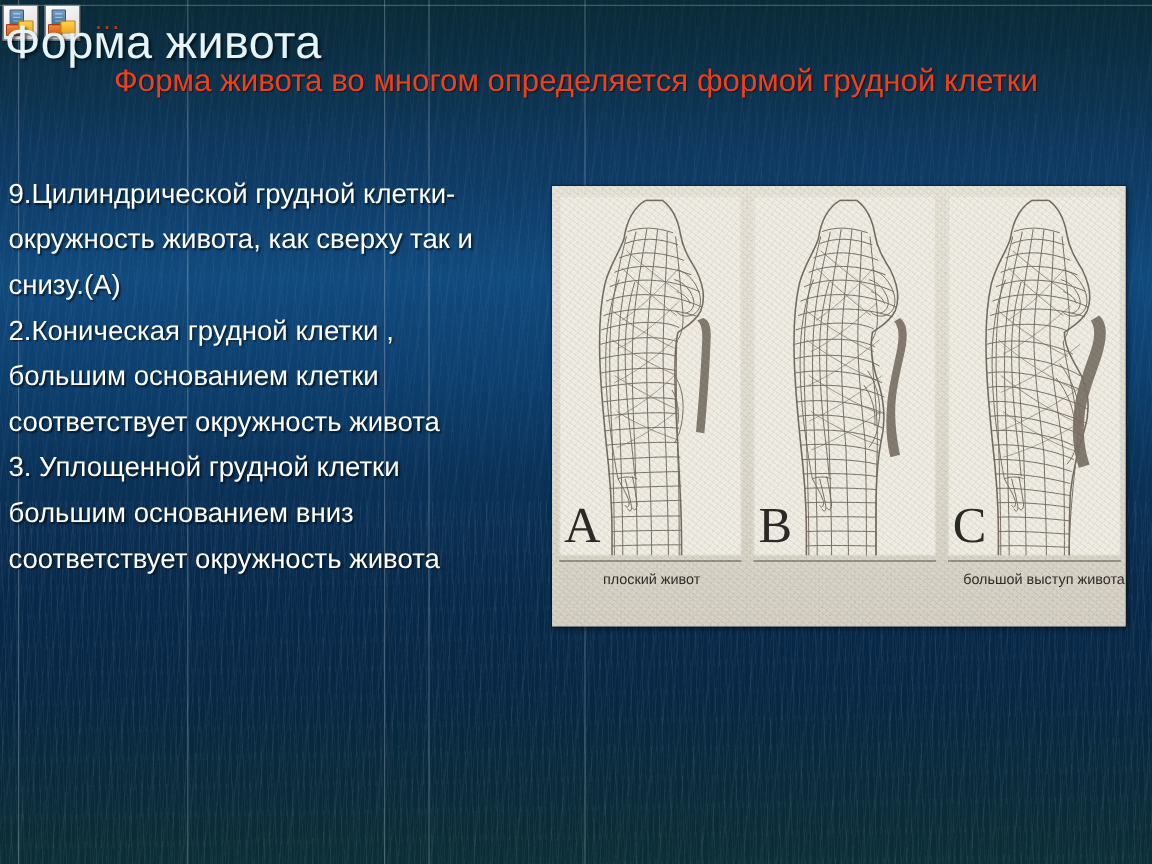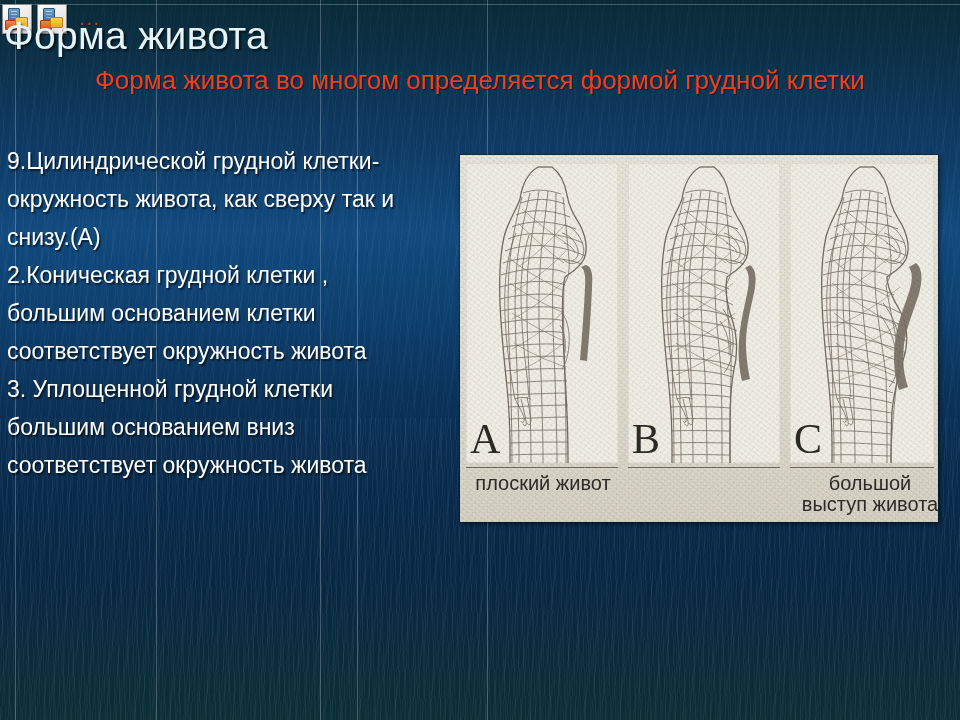--- a/index.html
+++ b/index.html
@@ -70,21 +70,21 @@
         text-shadow:0 1px 0 rgba(0,0,0,.4);}
 
   
   #title{
     position:absolute;left:4px;right:0;top:16px;text-align:left;
     color:#e6f3f7;font-size:39px;line-height:1;letter-spacing:.3px;
     text-shadow:2px 2px 2px rgba(0,0,0,.55);
     white-space:nowrap;
   }
   #subtitle{
-    position:absolute;left:0;right:0;top:67px;text-align:center;
+    position:absolute;left:0;right:0;top:54px;text-align:center;
     color:#f0401a;font-size:26px;line-height:1;
     text-shadow:1px 1px 1px rgba(0,0,0,.45);
     white-space:nowrap;
   }
 
   
   #bodytext{
     position:absolute;left:7px;top:142px;width:452px;
     color:#ffffff;font-size:23px;line-height:38px;
     text-shadow:1.5px 1.5px 1.5px rgba(0,0,0,.6);
@@ -111,21 +111,21 @@
   .panel.p2{left:168px;width:152px;}
   .panel.p3{left:330px;width:144px;}
   .figsvg{position:absolute;left:0;top:0;width:100%;height:100%;}
 
   .bigletter{
     position:absolute;bottom:-2px;font-size:42px;line-height:1;color:#2c2a26;
     font-family:"Liberation Serif","DejaVu Serif",serif;font-weight:400;
   }
   .caprule{position:absolute;height:1px;background:#4a4640;opacity:.75;}
   .cap{
-    position:absolute;text-align:center;color:#2f2c27;font-size:20px;line-height:21px;
+    position:absolute;text-align:center;color:#2f2c27;font-size:12px;line-height:21px;
     font-family:"Liberation Sans","DejaVu Sans",sans-serif;
   }
   .grain{
     position:absolute;inset:0;pointer-events:none;opacity:.30;
     background-image:
       repeating-linear-gradient(37deg, rgba(120,112,96,.30) 0 1px, rgba(0,0,0,0) 1px 4px),
       repeating-linear-gradient(127deg, rgba(120,112,96,.22) 0 1px, rgba(0,0,0,0) 1px 5px);
     mix-blend-mode:multiply;
   }
 </style>

